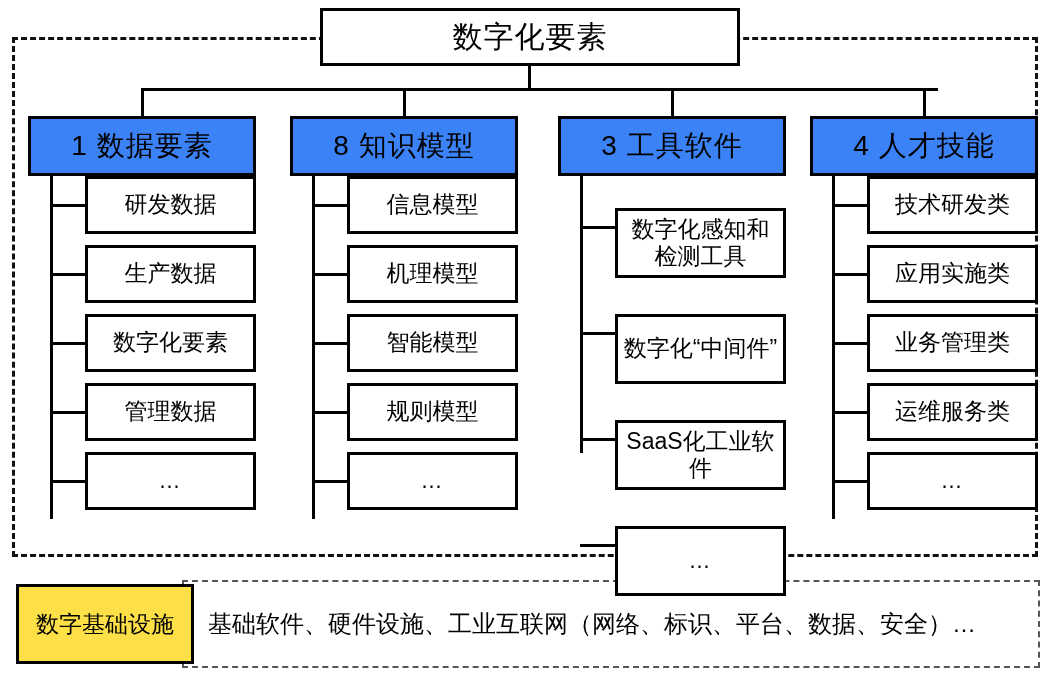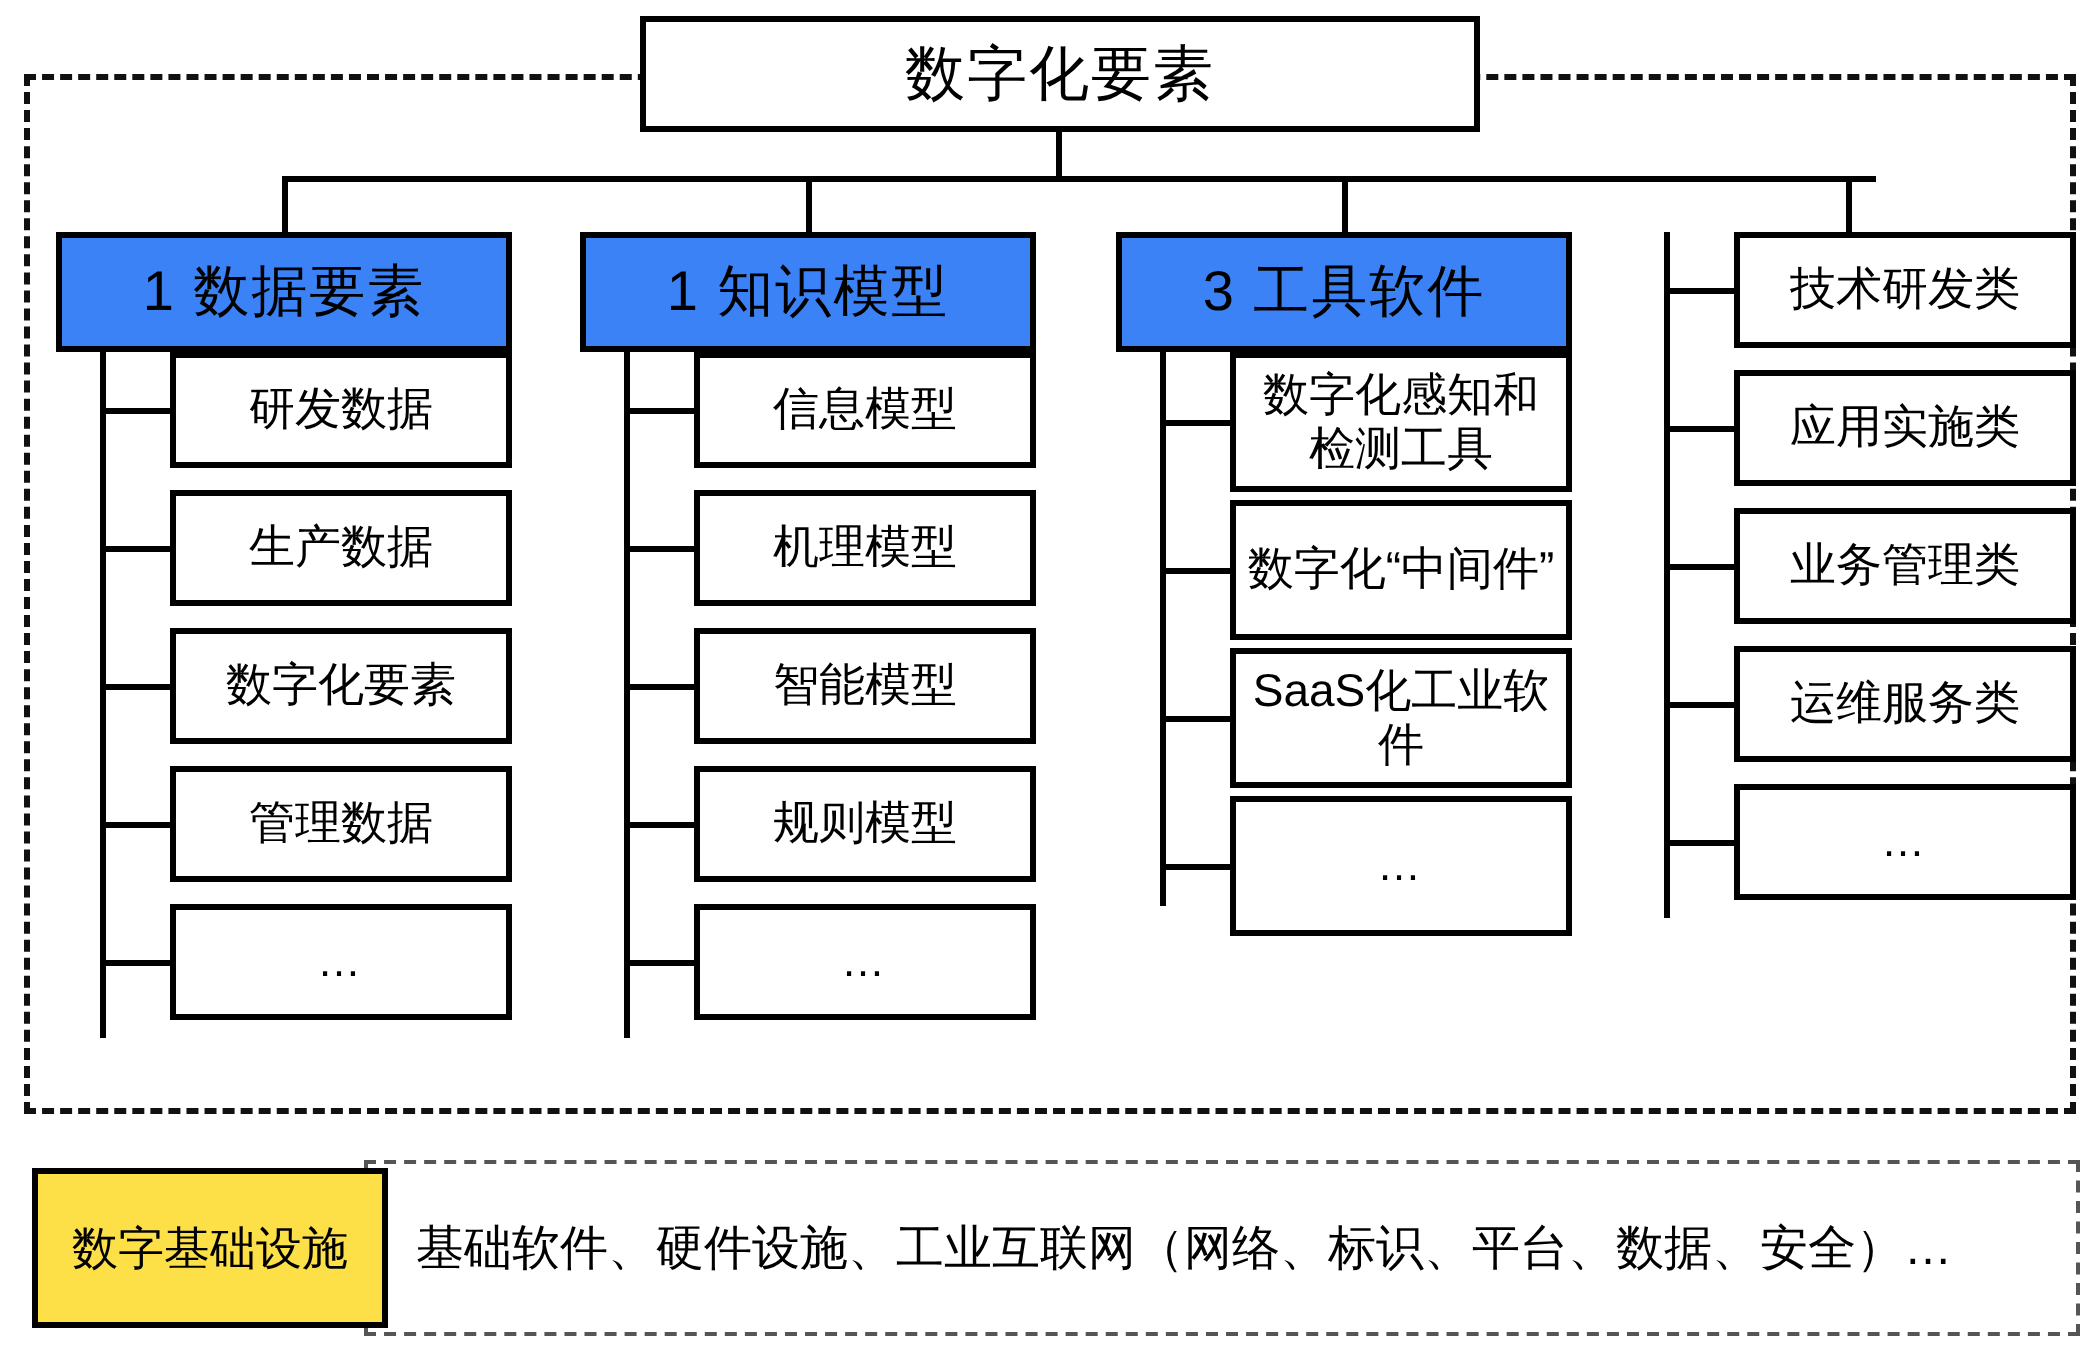--- a/index.html
+++ b/index.html
@@ -160,20 +160,21 @@
     align-items: center;
     justify-content: center;
     text-align: center;
     font-size: 23px;
     line-height: 1.18;
     padding: 2px 4px;
   }
   .leaf-box.two-line {
     min-height: 70px;
     font-size: 23px;
+    margin-top: 32px;
   }
   .leaf-box.ellipsis {
     font-size: 22px;
     letter-spacing: 2px;
   }
 
   
   .col-3 .leaf-row { margin-bottom: 4px; }
   .col-3 .leaf-box { min-height: 70px; }
 
@@ -274,21 +275,21 @@
         <div class="leaf-box ellipsis">
           <span>…</span>
         </div>
       </div>
     </div>
   </div>
 
   <div class="column col-2">
     <div class="col-drop"></div>
     <div class="col-head">
-      <span>1 知识模型</span>
+      <span>8 知识模型</span>
     </div>
     <div class="col-tree">
       <div class="head-stub"></div>
       <div class="spine" style="height:325px;"></div>
 
       <div class="leaf-row">
         <div class="branch"></div>
         <div class="leaf-box">
           <span>信息模型</span>
         </div>
@@ -351,20 +352,23 @@
         <div class="branch"></div>
         <div class="leaf-box two-line ellipsis">
           <span>…</span>
         </div>
       </div>
     </div>
   </div>
 
   <div class="column col-4">
     <div class="col-drop"></div>
+    <div class="col-head">
+      <span>4 人才技能</span>
+    </div>
     <div class="col-tree">
       <div class="head-stub"></div>
       <div class="spine" style="height:325px;"></div>
 
       <div class="leaf-row">
         <div class="branch"></div>
         <div class="leaf-box">
           <span>技术研发类</span>
         </div>
       </div>

